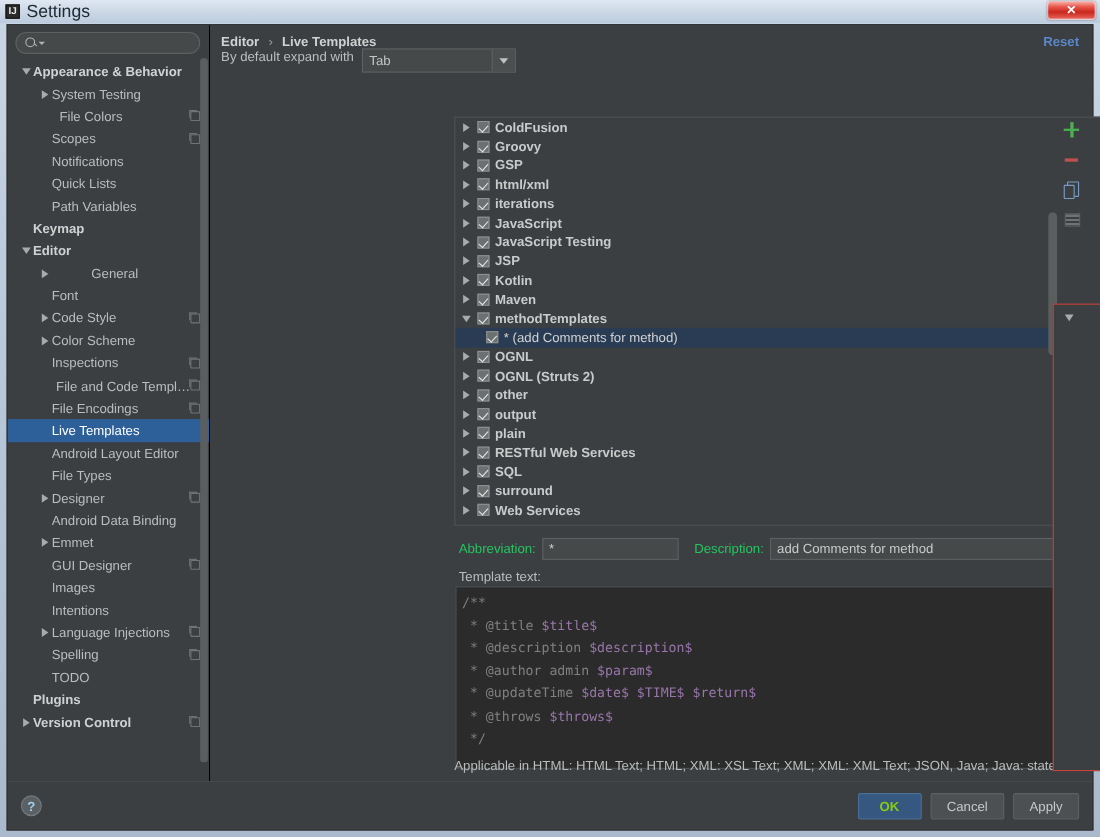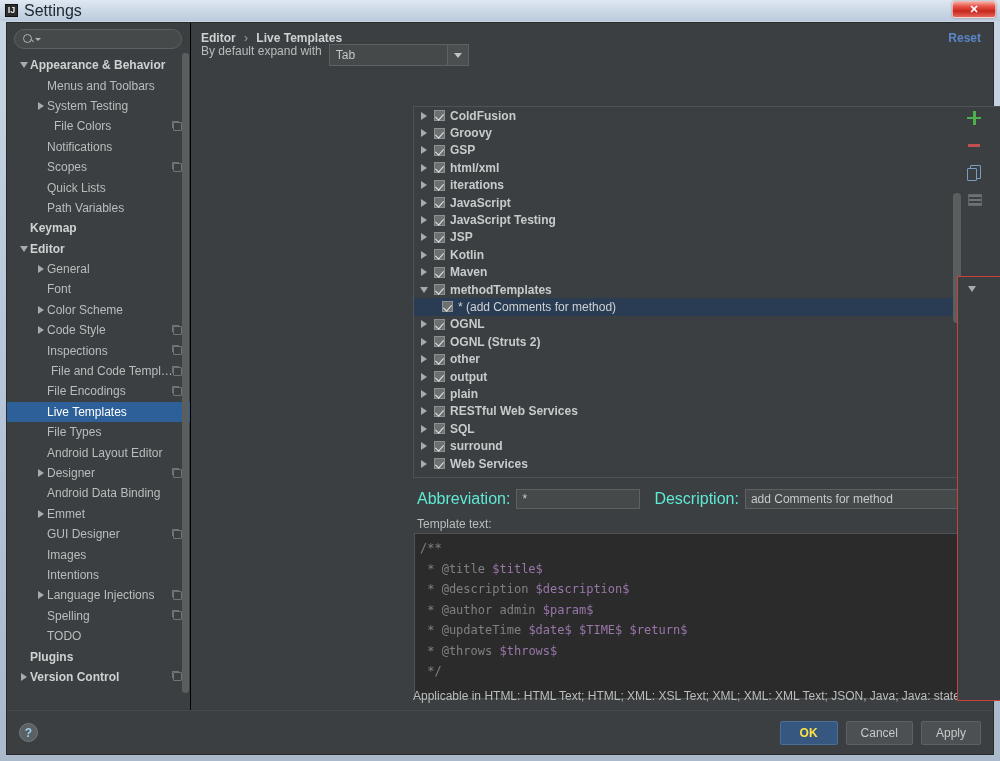--- a/index.html
+++ b/index.html
@@ -216,21 +216,21 @@
     background: repeating-linear-gradient(180deg,#b0b3b4 0 2px,#3c3f41 2px 4px);
     border: 1px solid #8f9394;
   }
   #tree-scrollbar {
     position: absolute; right: 32px; top: 170px; width: 8px; height: 130px;
     background: #5b5e5f; border-radius: 4px;
   }
 
   
   #abbr-row { position: absolute; left: 226px; top: 466px; display: flex; align-items: center; }
-  .fld-label { font-size: 16px; color: #5eead4; margin-right: 6px; }
+  .fld-label { font-size: 12px; color: #22c55e; margin-right: 6px; }
   .txt-field {
     height: 20px; background: #45494a; border: 1px solid #5e6163;
     display: flex; align-items: center; padding: 0 5px;
     font-size: 12px; color: #c7cacb;
   }
   #abbr-field { width: 124px; }
   #desc-field { width: 330px; }
   #tmpl-text-label { position: absolute; left: 226px; top: 494px; font-size: 12px; color: #b9bdbe; }
   #tmpl-editor {
     position: absolute; left: 223px; top: 510px; width: 735px; height: 166px;
@@ -274,21 +274,21 @@
     color: #9fd0f0; font-size: 12px; font-weight: bold;
     display: flex; align-items: center; justify-content: center;
   }
   #footer-buttons { margin-left: auto; display: flex; gap: 8px; }
   .dlg-btn {
     min-width: 58px; height: 24px; padding: 0 14px;
     font-size: 12px; border: 1px solid #5e6163; border-radius: 2px;
     background: #4c5052; color: #c6c9ca;
     display: flex; align-items: center; justify-content: center;
   }
-  .dlg-btn.primary { background: #365880; border-color: #4a6f96; color: #fde047; font-weight: bold; }
+  .dlg-btn.primary { background: #365880; border-color: #4a6f96; color: #84cc16; font-weight: bold; }
 </style>
 </head>
 <body>
 
 <div id="app">
 
   <div id="titlebar">
     <div class="tb-icon">IJ</div>
     <div class="tb-title">Settings</div>
     <div id="close-btn">✕</div>
@@ -306,110 +306,106 @@
           </div>
         </div>
         <div id="nav-tree">
             <div class="nav-item bold" style="padding-left: 10px;">
               <span class="nav-arrow">
                 <i class="tri-d"></i>
               </span>
               <span class="nav-label">Appearance &amp; Behavior</span>
             </div>
             <div class="nav-item" style="padding-left: 27px;">
-              <span class="nav-arrow"></span>
-              <span class="nav-label">Menus and Toolbars</span>
-            </div>
-            <div class="nav-item" style="padding-left: 27px;">
               <span class="nav-arrow">
                 <i class="tri-r"></i>
               </span>
               <span class="nav-label">System Testing</span>
             </div>
             <div class="nav-item" style="padding-left: 34px;">
               <span class="nav-arrow"></span>
               <span class="nav-label">File Colors</span>
               <span class="nav-badge"></span>
             </div>
             <div class="nav-item" style="padding-left: 27px;">
               <span class="nav-arrow"></span>
+              <span class="nav-label">Scopes</span>
+              <span class="nav-badge"></span>
+            </div>
+            <div class="nav-item" style="padding-left: 27px;">
+              <span class="nav-arrow"></span>
               <span class="nav-label">Notifications</span>
             </div>
             <div class="nav-item" style="padding-left: 27px;">
               <span class="nav-arrow"></span>
-              <span class="nav-label">Scopes</span>
-              <span class="nav-badge"></span>
-            </div>
-            <div class="nav-item" style="padding-left: 27px;">
-              <span class="nav-arrow"></span>
               <span class="nav-label">Quick Lists</span>
             </div>
             <div class="nav-item" style="padding-left: 27px;">
               <span class="nav-arrow"></span>
               <span class="nav-label">Path Variables</span>
             </div>
             <div class="nav-item bold" style="padding-left: 10px;">
               <span class="nav-arrow"></span>
               <span class="nav-label">Keymap</span>
             </div>
             <div class="nav-item bold" style="padding-left: 10px;">
               <span class="nav-arrow">
                 <i class="tri-d"></i>
               </span>
               <span class="nav-label">Editor</span>
             </div>
-            <div class="nav-item" style="padding-left: 27px;">
+            <div class="nav-item" style="padding-left: 27px; gap: 36px;">
               <span class="nav-arrow">
                 <i class="tri-r"></i>
               </span>
               <span class="nav-label">General</span>
             </div>
             <div class="nav-item" style="padding-left: 27px;">
               <span class="nav-arrow"></span>
               <span class="nav-label">Font</span>
             </div>
             <div class="nav-item" style="padding-left: 27px;">
               <span class="nav-arrow">
                 <i class="tri-r"></i>
               </span>
+              <span class="nav-label">Code Style</span>
+              <span class="nav-badge"></span>
+            </div>
+            <div class="nav-item" style="padding-left: 27px;">
+              <span class="nav-arrow">
+                <i class="tri-r"></i>
+              </span>
               <span class="nav-label">Color Scheme</span>
             </div>
             <div class="nav-item" style="padding-left: 27px;">
-              <span class="nav-arrow">
-                <i class="tri-r"></i>
-              </span>
-              <span class="nav-label">Code Style</span>
-              <span class="nav-badge"></span>
-            </div>
-            <div class="nav-item" style="padding-left: 27px;">
               <span class="nav-arrow"></span>
               <span class="nav-label">Inspections</span>
               <span class="nav-badge"></span>
             </div>
             <div class="nav-item" style="padding-left: 31px; justify-content: center;">
               <span class="nav-arrow"></span>
               <span class="nav-label">File and Code Templates</span>
               <span class="nav-badge"></span>
             </div>
             <div class="nav-item" style="padding-left: 27px;">
               <span class="nav-arrow"></span>
               <span class="nav-label">File Encodings</span>
               <span class="nav-badge"></span>
             </div>
             <div class="nav-item selected" style="padding-left: 27px;">
               <span class="nav-arrow"></span>
               <span class="nav-label">Live Templates</span>
             </div>
             <div class="nav-item" style="padding-left: 27px;">
               <span class="nav-arrow"></span>
+              <span class="nav-label">Android Layout Editor</span>
+            </div>
+            <div class="nav-item" style="padding-left: 27px;">
+              <span class="nav-arrow"></span>
               <span class="nav-label">File Types</span>
-            </div>
-            <div class="nav-item" style="padding-left: 27px;">
-              <span class="nav-arrow"></span>
-              <span class="nav-label">Android Layout Editor</span>
             </div>
             <div class="nav-item" style="padding-left: 27px;">
               <span class="nav-arrow">
                 <i class="tri-r"></i>
               </span>
               <span class="nav-label">Designer</span>
               <span class="nav-badge"></span>
             </div>
             <div class="nav-item" style="padding-left: 27px;">
               <span class="nav-arrow"></span>

